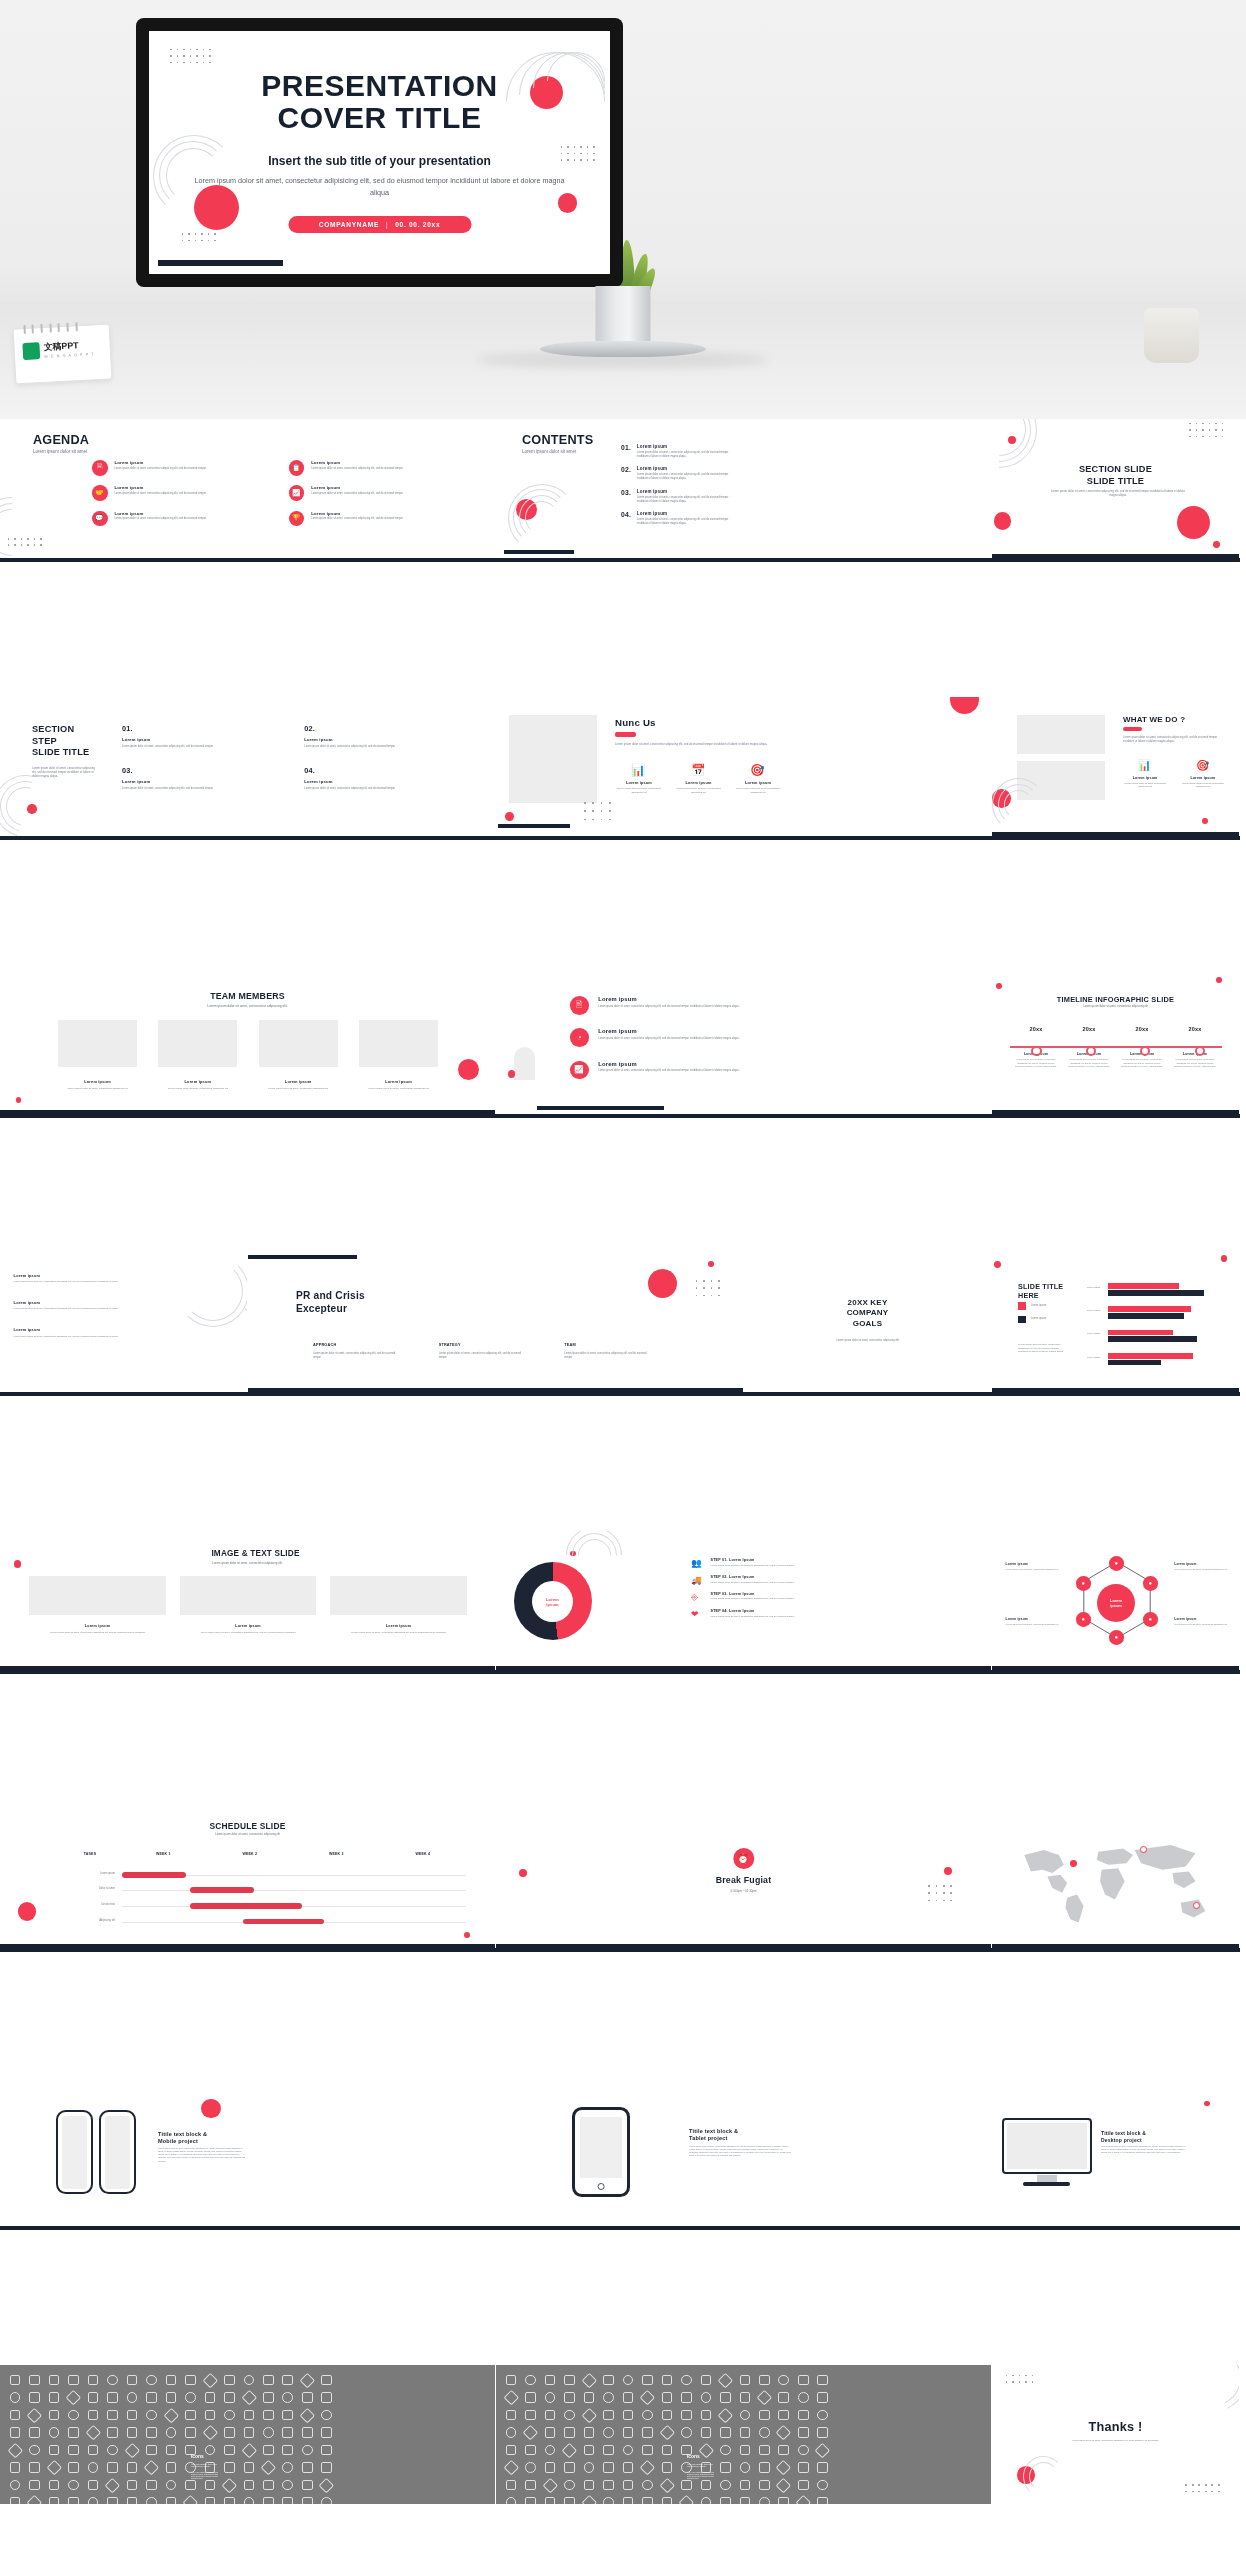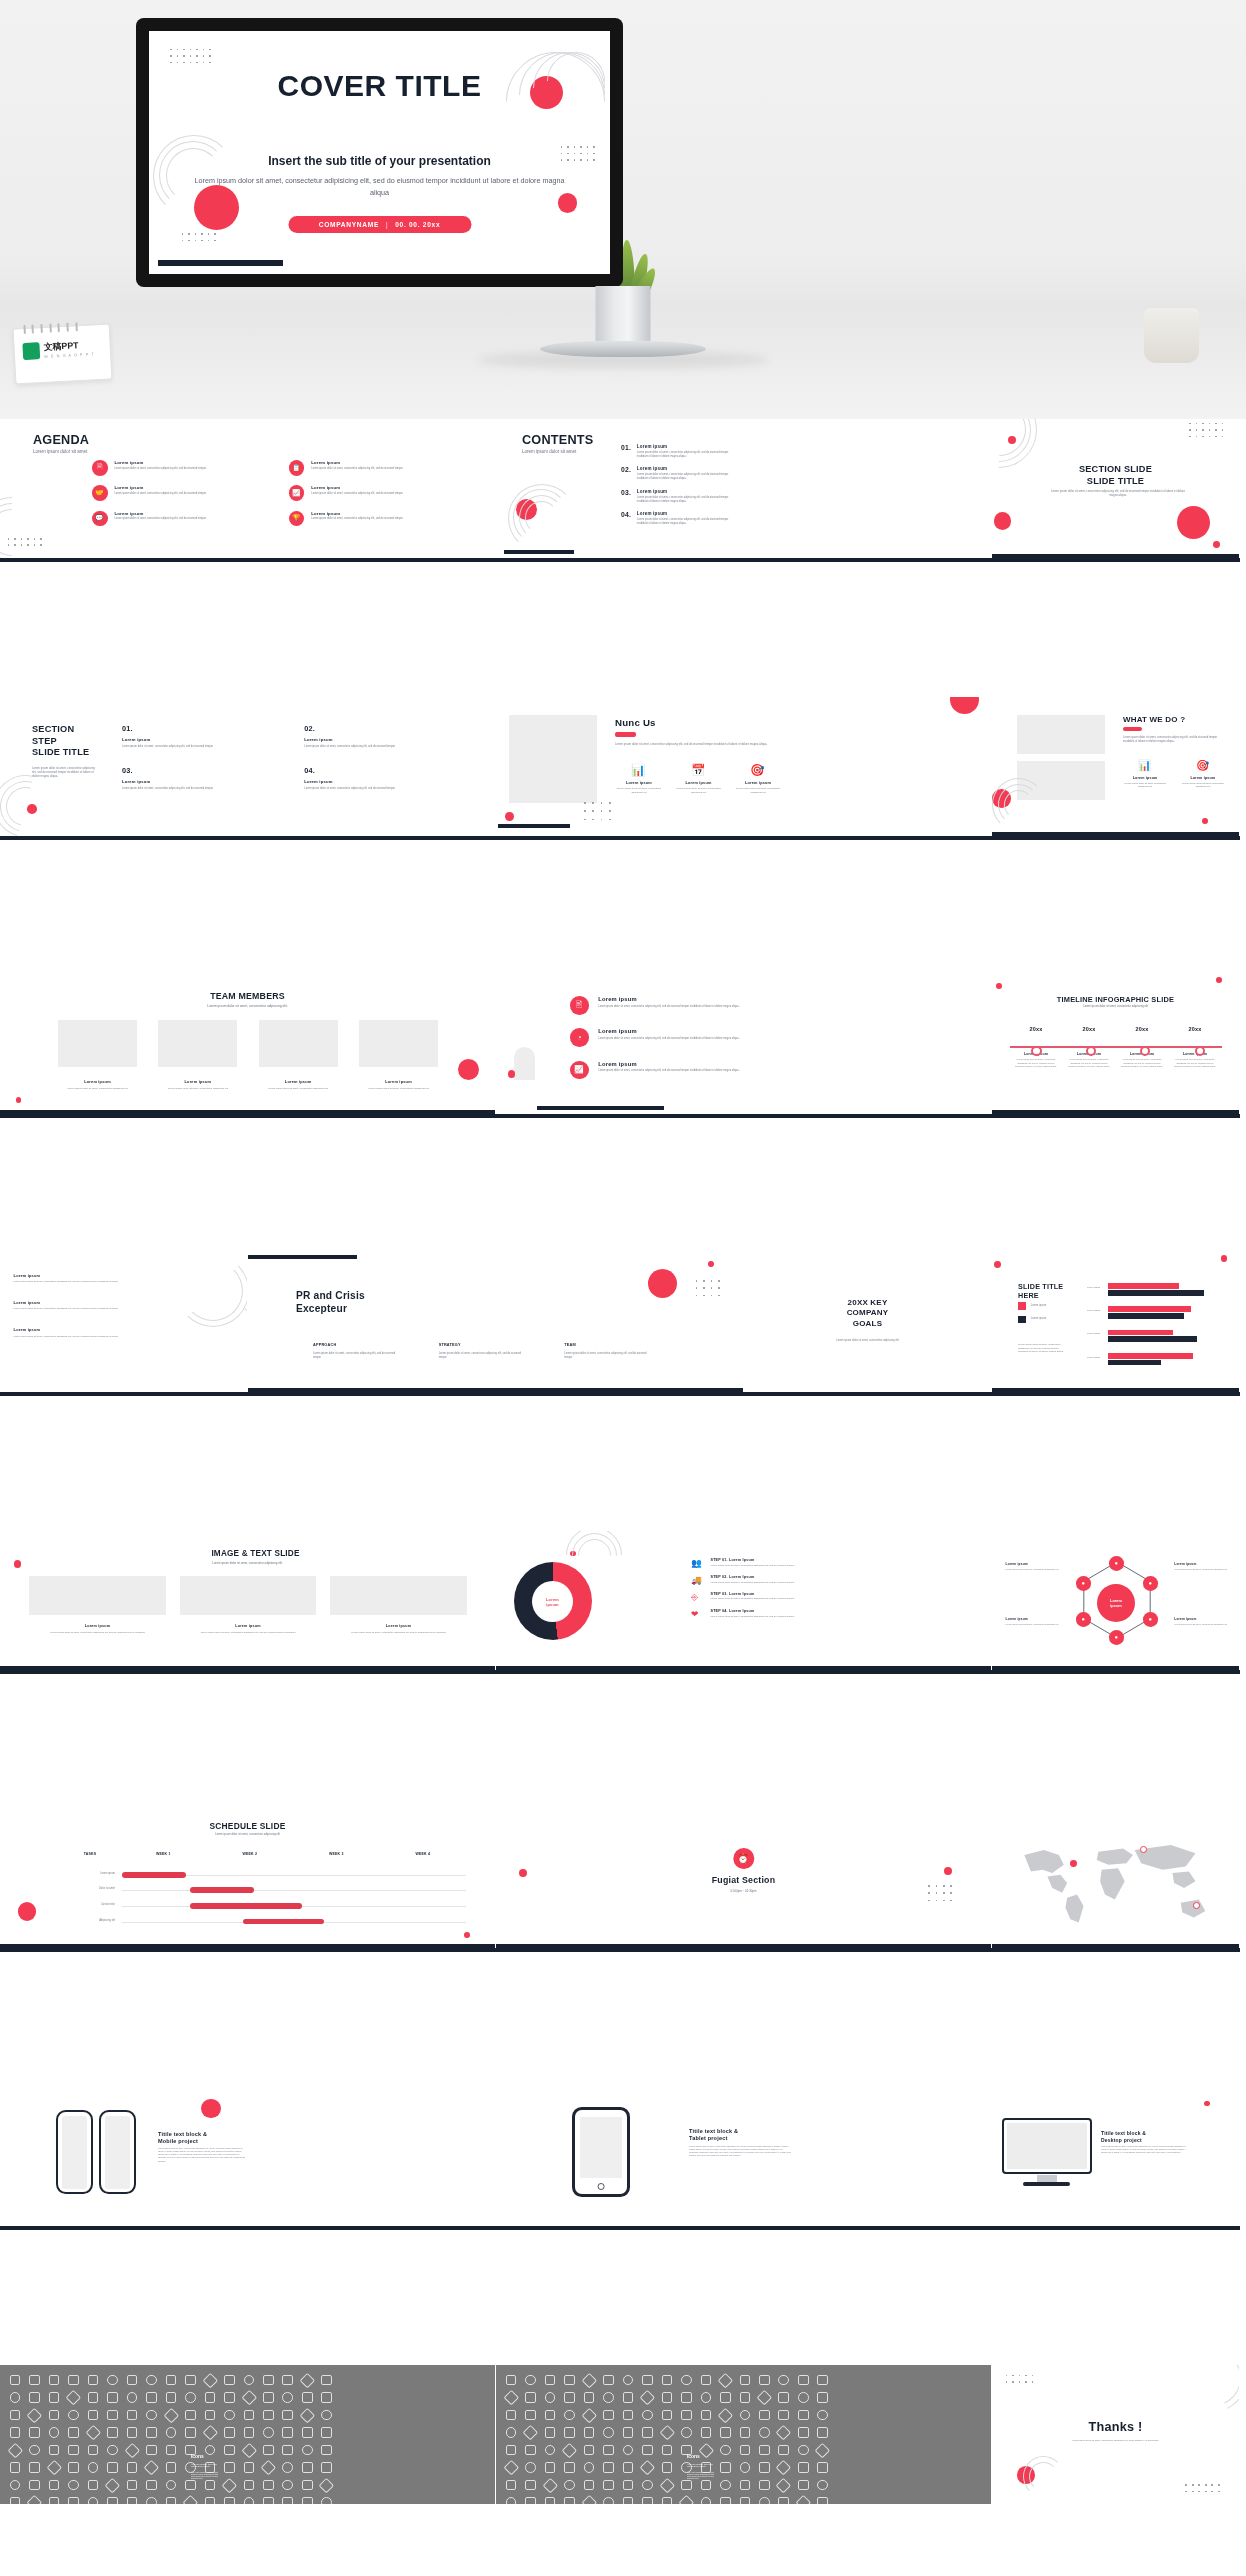--- a/index.html
+++ b/index.html
@@ -294,20 +294,21 @@
             <i></i>
           <i></i>
             <i></i>
             <i></i>
             <i></i>
             <i></i>
             <i></i>
         </div>
 
         <div class="cover-title">
+          <div>PRESENTATION</div>
           <div>COVER TITLE</div>
         </div>
         <div class="cover-sub">Insert the sub title of your presentation</div>
         <div class="cover-body">Lorem ipsum dolor sit amet, consectetur adipisicing elit, sed do eiusmod tempor incididunt ut labore et dolore magna aliqua</div>
         <div class="cover-pill">
           <span>COMPANYNAME</span><span class="sep">|</span><span>00. 00. 20xx</span>
         </div>
         <div class="cover-barbottom"></div>
       </div>
     </div>
@@ -930,21 +931,21 @@
         <div class="g-bar" style="left:183px;width:81px;top:4.9px;"></div>
       </div>
     </div>
     <div class="circ-red" style="left:17.5px;top:93px;width:18.5px;height:18.5px;"></div>
     <div class="circ-red" style="right:25px;top:123px;width:5.8px;height:5.8px;"></div>
     <div class="bar-dark" style="left:0;right:0;width:100%;"></div>
   </div>
 
   <div class="slide wide2">
     <div class="icon-circ" style="position:absolute;left:50%;transform:translateX(-50%);top:39px;width:21.4px;height:21.4px;font-size:9.7px;">⏰</div>
-    <div class="s-h1" style="position:absolute;left:0;right:0;top:66px;text-align:center;font-size:8.8px;">Fugiat Section</div>
+    <div class="s-h1" style="position:absolute;left:0;right:0;top:66px;text-align:center;font-size:8.8px;">Break Fugiat</div>
     <div class="s-sub" style="position:absolute;left:0;right:0;top:80px;text-align:center;font-size:2.9px;">01:00pm ~ 01:30pm</div>
     <div class="circ-red" style="left:23.4px;top:60px;width:7.8px;height:7.8px;"></div>
     <div class="circ-red" style="right:39px;top:58px;width:7.8px;height:7.8px;"></div>
     <div class="dots" style="right:39px;top:76px;grid-template-columns:repeat(4,1fr);gap:5.8px;">
       <i></i>
         <i></i>
         <i></i>
         <i></i>
         <i></i>
         <i></i>

